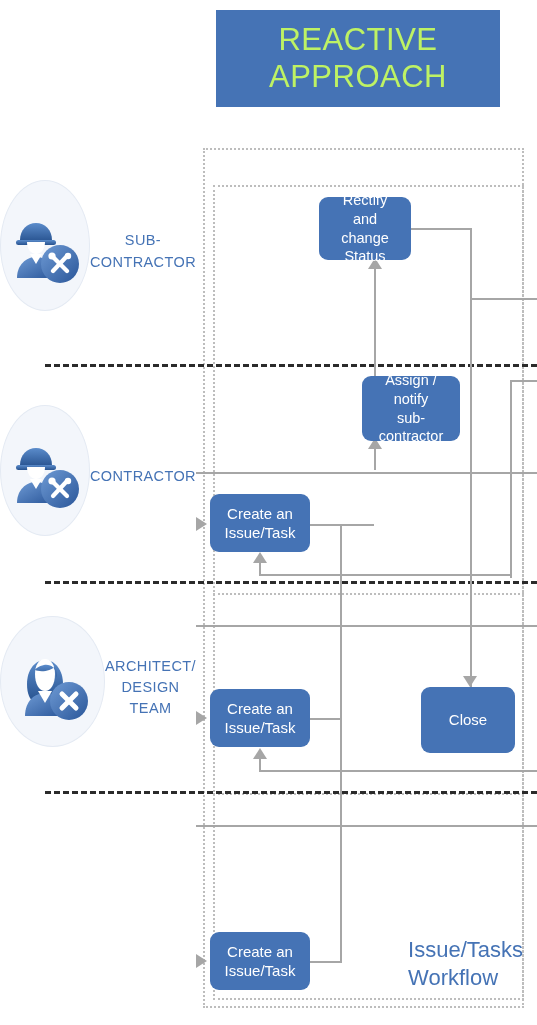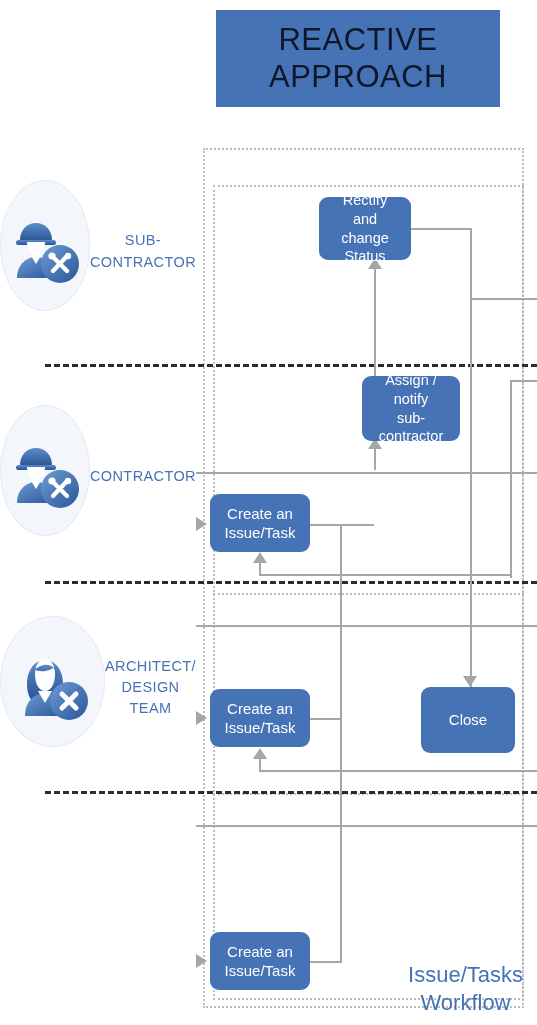--- a/index.html
+++ b/index.html
@@ -19,21 +19,21 @@
   }
 
   
   .banner {
     position: absolute;
     left: 216px;
     top: 10px;
     width: 284px;
     height: 97px;
     background: #4573B5;
-    color: #0f172a;
+    color: #bef264;
     display: flex;
     align-items: center;
     justify-content: center;
     text-align: center;
     font-size: 31px;
     line-height: 1.18;
     font-weight: 400;
     letter-spacing: 0.5px;
     box-sizing: border-box;
     padding: 0 8px;
@@ -133,22 +133,22 @@
   .arrow-right {
     border-top: 7px solid transparent;
     border-bottom: 7px solid transparent;
     border-left: 11px solid #A6A6A6;
   }
 
   
   .footer-caption {
     position: absolute;
     right: 14px;
-    bottom: 7px;
-    text-align: center;
+    bottom: 32px;
+    text-align: left;
     color: #4573B5;
     font-size: 22px;
     line-height: 1.3;
     white-space: pre-line;
   }
 </style>
 </head>
 <body>
 
 <div id="stage">

